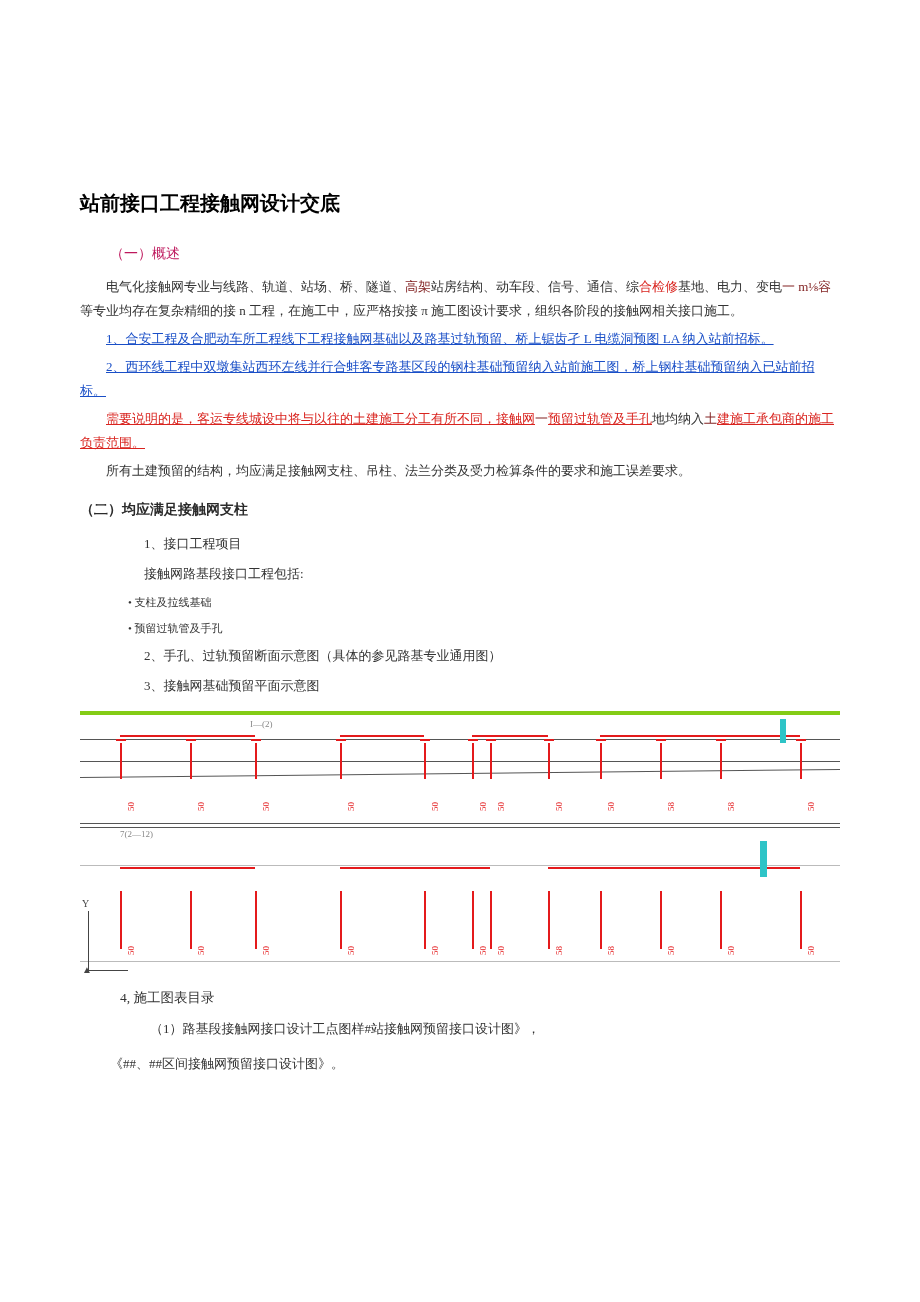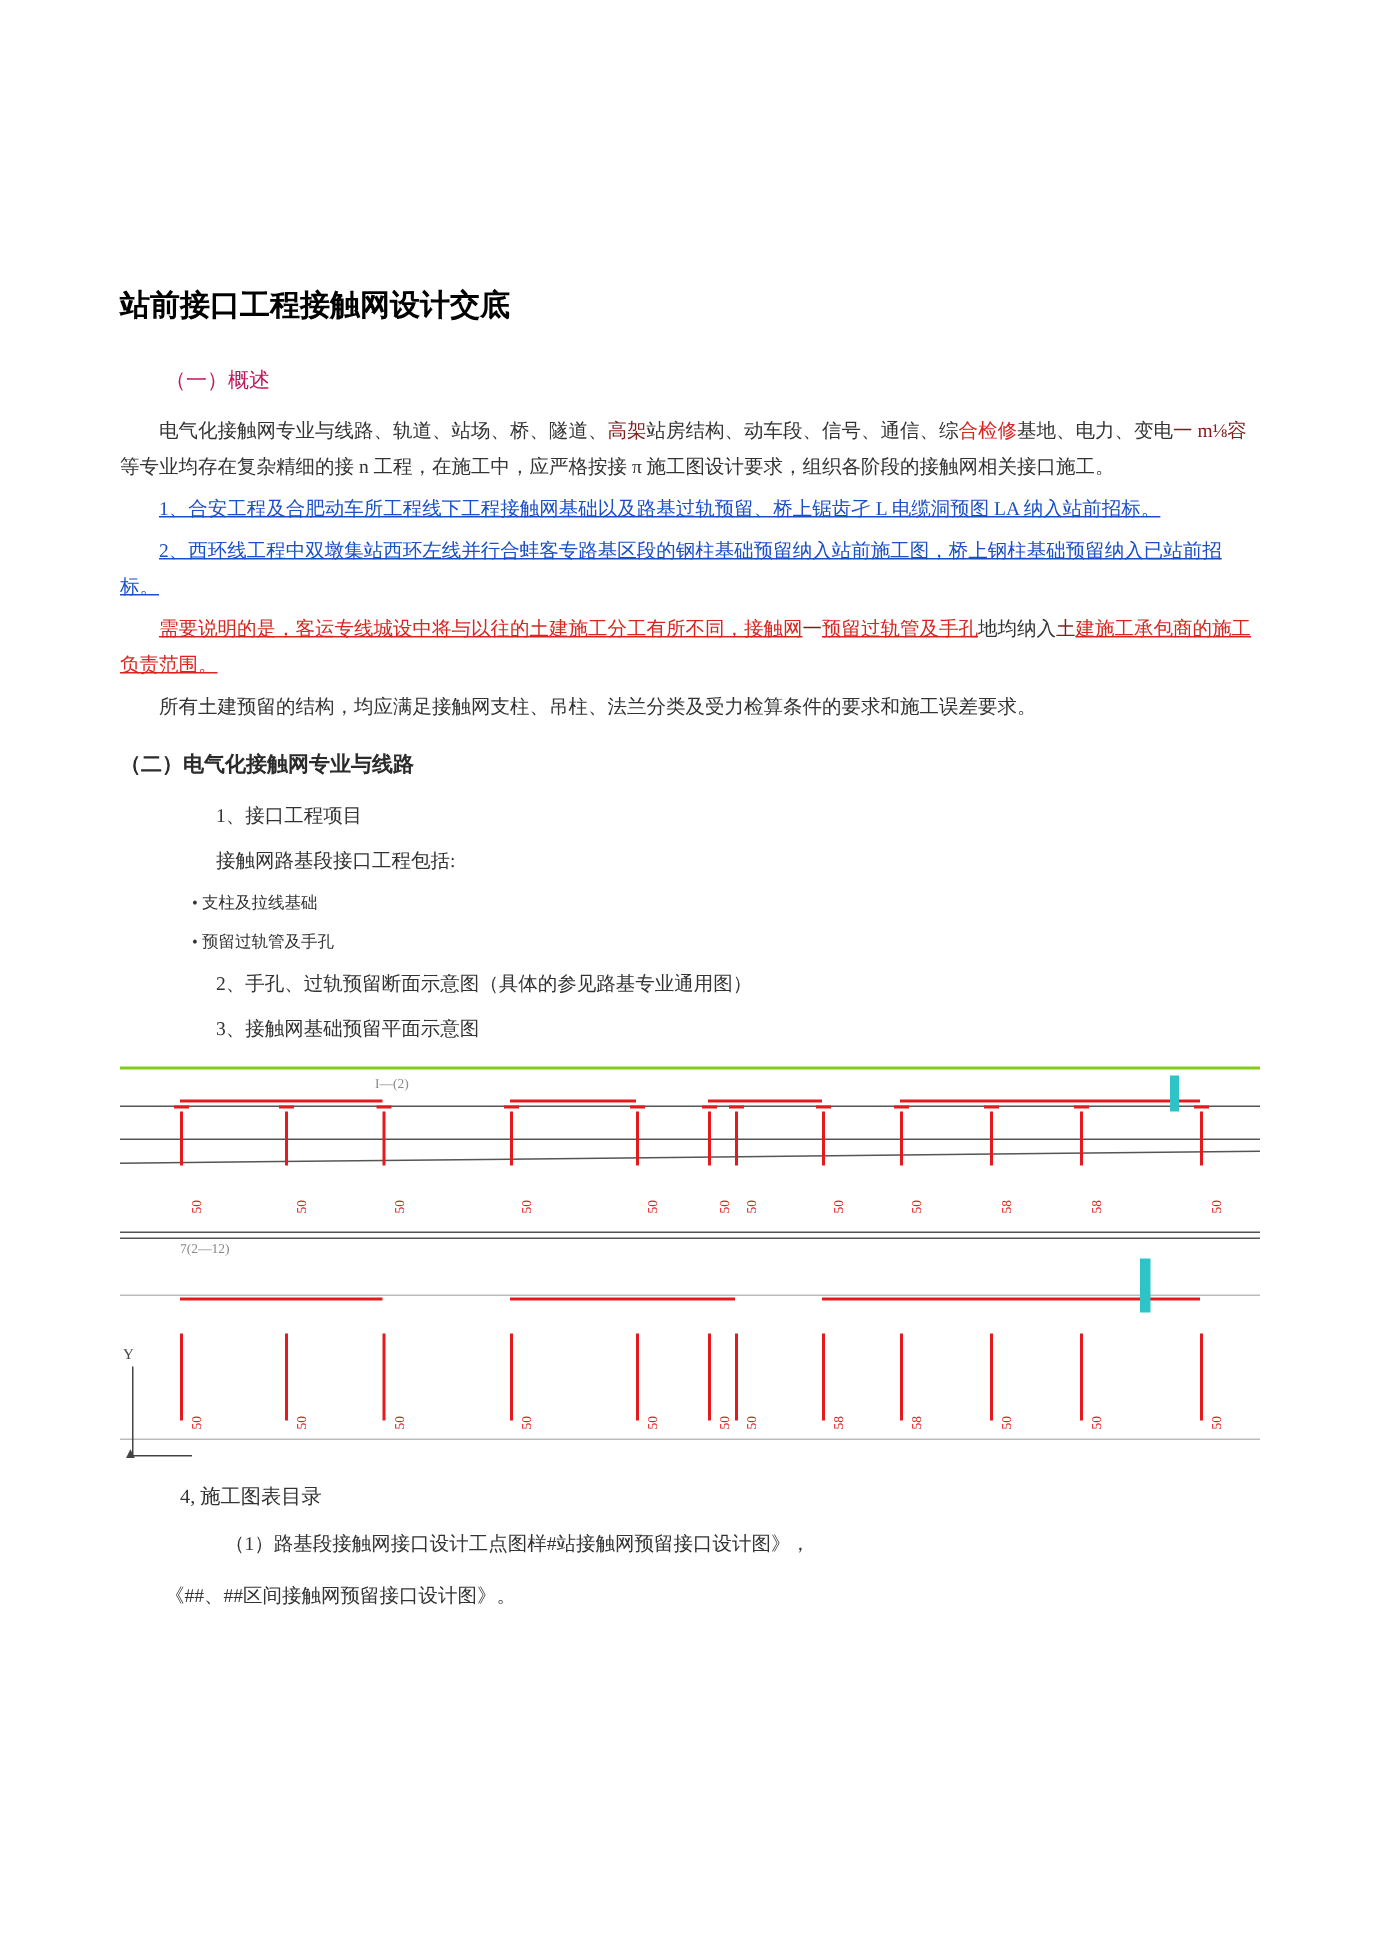--- a/index.html
+++ b/index.html
@@ -52,21 +52,21 @@
       line-height: 2;
       margin: 4px 0 4px 48px;
       color: #333;
     }
     .diagram-box {
       width: 100%;
       height: 260px;
       margin: 12px 0 18px 0;
       position: relative;
       background: #fff;
-      border-top: 2px solid #84cc16;
+      border-top: 4px solid #84cc16;
     }
     .dline { position: absolute; background: #555; }
     .dline.thin { height: 1px; }
     .dmark { position: absolute; background: #e41a1c; }
     .dlabel { position: absolute; font-size: 9px; color: #e41a1c; transform: rotate(-90deg); transform-origin: left top; white-space: nowrap; }
     .dlabel-h { position: absolute; font-size: 9px; color: #888; white-space: nowrap; }
     .cyan-mark { position: absolute; background: #2ec4c7; }
     .axis-y { position: absolute; left: 8px; bottom: 0; width: 1px; height: 60px; background: #444; }
     .axis-x { position: absolute; left: 8px; bottom: 0; width: 40px; height: 1px; background: #444; }
     .axis-label { position: absolute; font-size: 10px; color: #444; }
@@ -106,21 +106,21 @@
 <p class="para">
   <span class="blue-link">2、西环线工程中双墩集站西环左线并行合蚌客专路基区段的钢柱基础预留纳入站前施工图，桥上钢柱基础预留纳入已站前招标。</span>
 </p>
 
 <p class="para">
   <span class="red-under">需要说明的是，客运专线城设中将与以往的土建施工分工有所不同，接触网</span><span class="blue-plain">一</span><span class="red-under">预留过轨管及手孔</span><span>地均纳入</span><span class="blue-plain">土</span><span class="red-under">建施工承包商的施工负责范围。</span>
 </p>
 
 <p class="para">所有土建预留的结构，均应满足接触网支柱、吊柱、法兰分类及受力检算条件的要求和施工误差要求。</p>
 
-<div class="section-header-2">（二）电气化接触网专业与线路</div>
+<div class="section-header-2">（二）均应满足接触网支柱</div>
 
 <div class="num-list">1、接口工程项目</div>
 <div class="num-list">接触网路基段接口工程包括:</div>
 <div class="bullet">• 支柱及拉线基础</div>
 <div class="bullet">• 预留过轨管及手孔</div>
 <div class="num-list">2、手孔、过轨预留断面示意图（具体的参见路基专业通用图）</div>
 <div class="num-list">3、接触网基础预留平面示意图</div>
 
 <div class="diagram-box">
 

